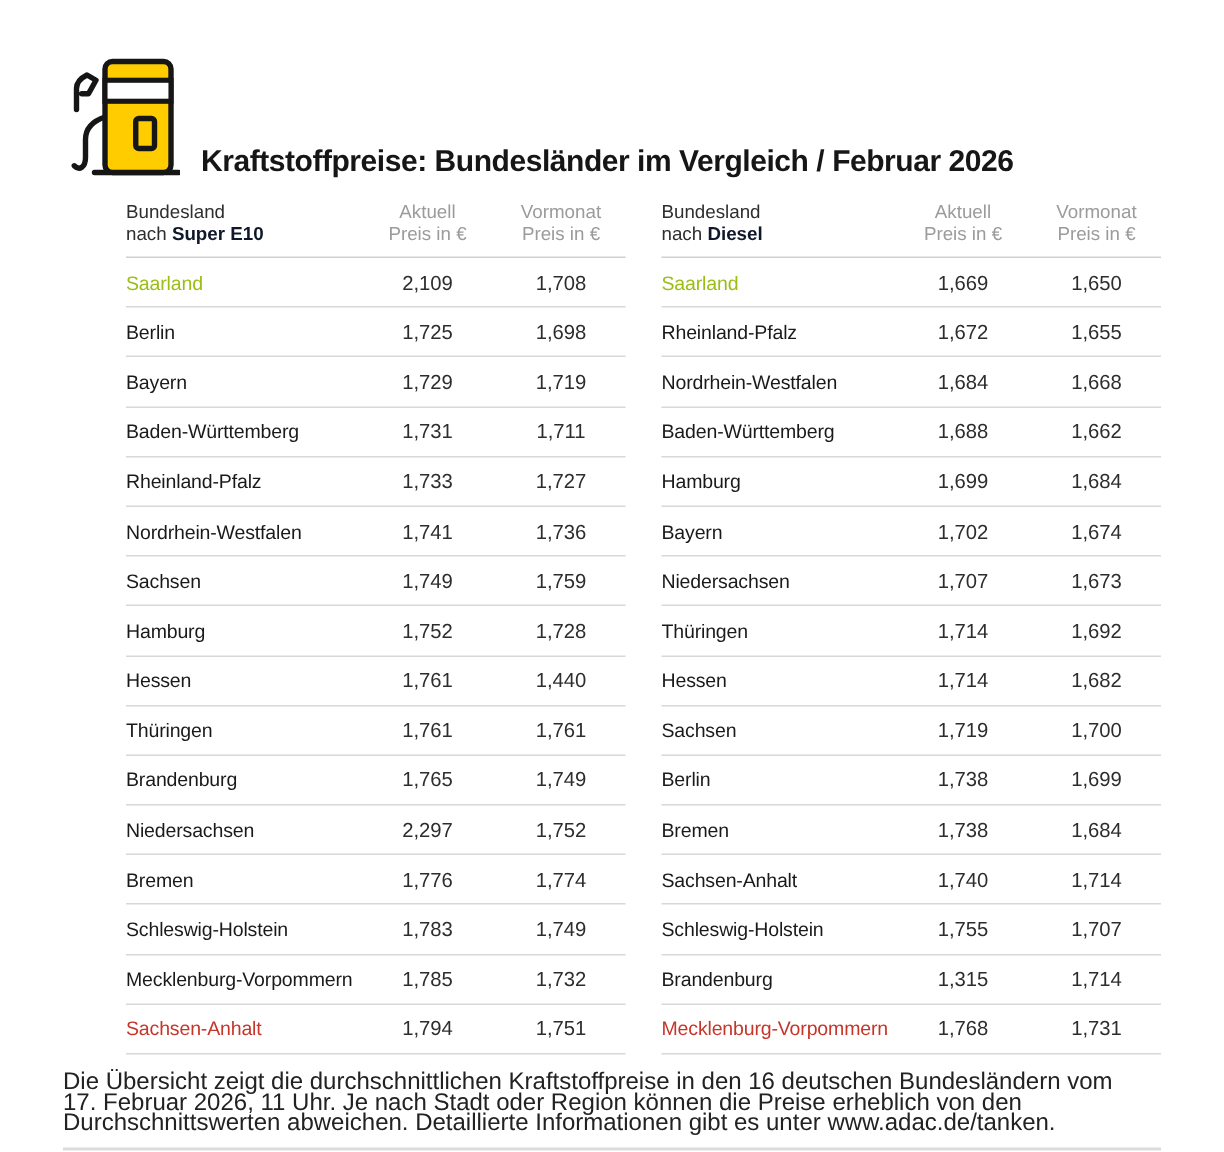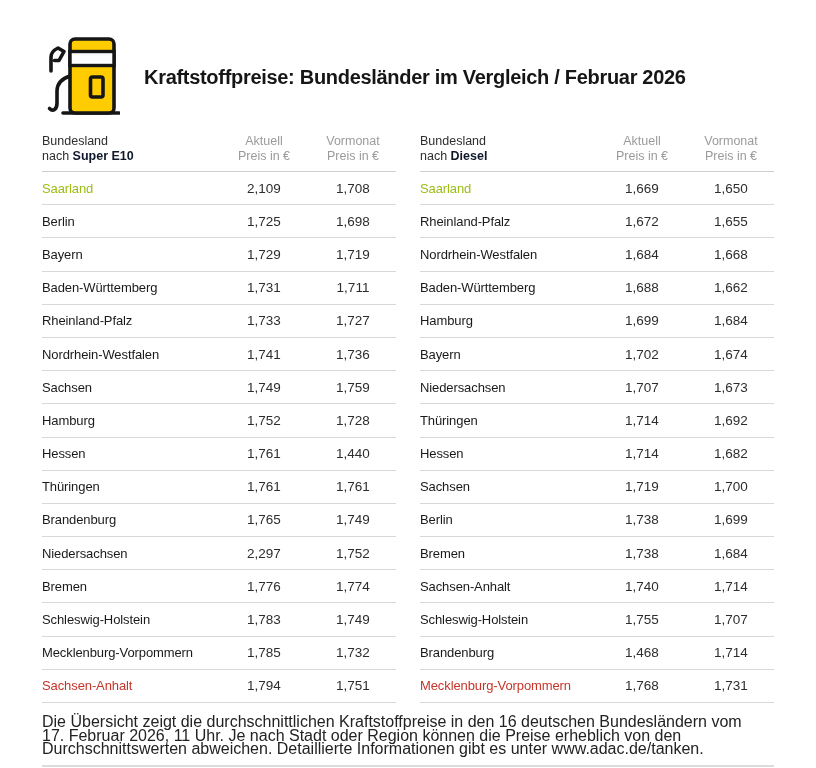--- a/index.html
+++ b/index.html
@@ -14,40 +14,41 @@
     width: 816px;
     height: 768px;
     box-sizing: border-box;
     padding: 34px 42px 0 42px;
     background: #ffffff;
     overflow: hidden;
   }
   
   .masthead {
     display: flex;
-    align-items: center;
-    gap: 24px;
+    align-items: flex-end;
+    gap: 14px;
     height: 86px;
     margin-bottom: 14px;
   }
   .pump-svg { width: 78px; height: 82px; flex: 0 0 auto; }
   .pump-fill   { fill: var(--brand-yellow, #FFCC00); stroke: #161616; stroke-width: 3.6; }
   .pump-white  { fill: #ffffff; stroke: #161616; stroke-width: 3.4; }
   .pump-stroke { fill: none; stroke: #161616; stroke-width: 3.6; stroke-linecap: round; stroke-linejoin: round; }
   .title {
     font-size: 20px;
     font-weight: bold;
     letter-spacing: -0.3px;
     color: #161616;
     white-space: nowrap;
   }
   
   .tables {
     display: flex;
     gap: 24px;
+    margin-left: 42px;
   }
   .ptable { flex: 1 1 0; min-width: 0; }
   .thead {
     display: grid;
     grid-template-columns: 1fr 92px 86px;
     align-items: end;
     padding-bottom: 7px;
     border-bottom: 1px solid #cfcfcf;
     font-size: 12.5px;
     line-height: 15px;
@@ -298,21 +299,21 @@
             <div class="cell num">1,740</div>
             <div class="cell num">1,714</div>
           </div>
           <div class="trow">
             <div class="cell state">Schleswig-Holstein</div>
             <div class="cell num">1,755</div>
             <div class="cell num">1,707</div>
           </div>
           <div class="trow">
             <div class="cell state">Brandenburg</div>
-            <div class="cell num">1,468</div>
+            <div class="cell num">1,315</div>
             <div class="cell num">1,714</div>
           </div>
           <div class="trow red">
             <div class="cell state">Mecklenburg-Vorpommern</div>
             <div class="cell num">1,768</div>
             <div class="cell num">1,731</div>
           </div>
         </div>
     </section>
 

